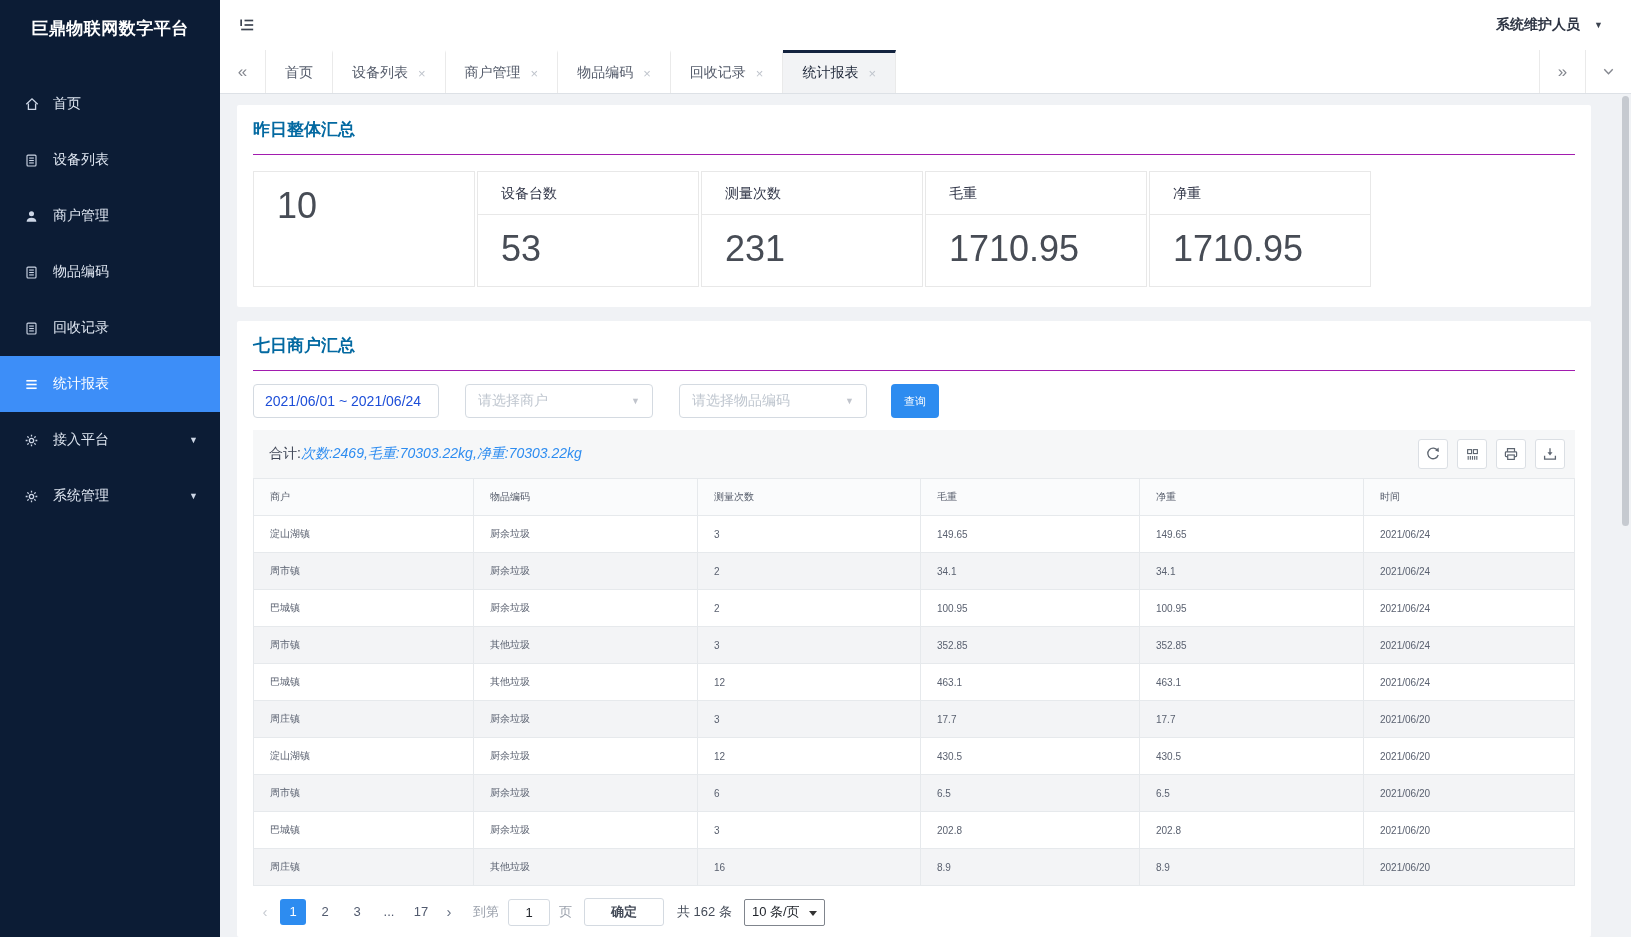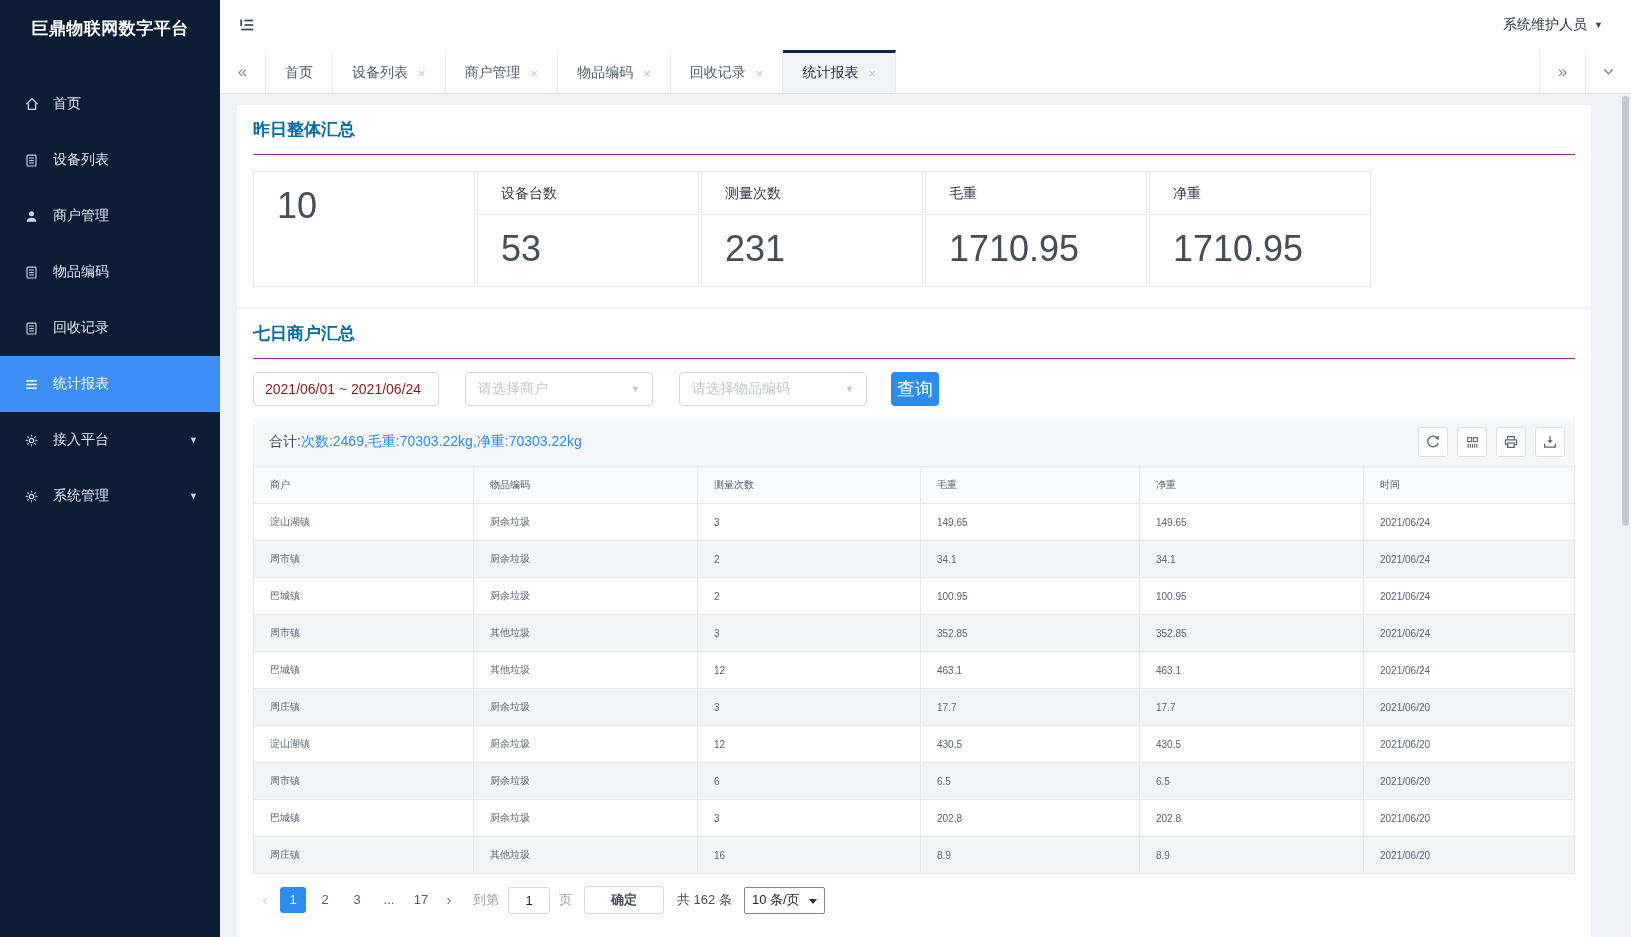--- a/index.html
+++ b/index.html
@@ -18,21 +18,21 @@
   .side-item { height:56px; display:flex; align-items:center; padding:0 22px 0 24px; font-size:14px; color:#dfe6f1; cursor:pointer; }
   .side-item.active { background:var(--sidebar-active,#3d8ef8); color:#fff; }
   .side-icon { width:18px; height:16px; margin-right:11px; display:flex; align-items:center; color:#cdd6e6; }
   .side-item.active .side-icon { color:#fff; }
   .side-caret { margin-left:auto; font-size:9px; color:#cdd6e6; }
 
   
   .main { flex:1; min-width:0; display:flex; flex-direction:column; background:#f0f2f5; }
   .topbar { height:50px; background:#fff; display:flex; align-items:center; justify-content:space-between; padding:0 28px 0 18px; }
   .collapse-btn { width:22px; height:22px; color:#3c4350; cursor:pointer; display:flex; align-items:center; }
-  .user-menu { display:flex; align-items:center; gap:7px; color:#2e3544; font-size:14px; cursor:pointer; }
+  .user-menu { display:flex; align-items:center; gap:14px; color:#2e3544; font-size:14px; cursor:pointer;font-weight:bold; }
   .user-caret { font-size:9px; color:#3c4350; }
 
   .tabbar { height:44px; background:#fff; border-bottom:1px solid #dde1e6; display:flex; align-items:stretch; }
   .tab-nav { width:46px; display:flex; align-items:center; justify-content:center; color:#84878f; font-size:17px; cursor:pointer; }
   .tab-nav.first { border-right:1px solid #eaeaea; }
   .tab-nav.last-group { border-left:1px solid #eaeaea; }
   .tabs { display:flex; }
   .tab { display:flex; align-items:center; gap:10px; padding:0 19px; font-size:14px; color:#555c6b; border-right:1px solid #eaeaea; cursor:pointer; border-top:3px solid transparent; }
   .tab.active { background:#f2f3f5; border-top:3px solid var(--tab-active-border,#13233f); color:#1b2436; }
   .tab-close { font-size:13px; color:#bfc4cc; }
@@ -42,32 +42,32 @@
   
   .content { flex:1; padding:11px 40px 0 17px; display:flex; flex-direction:column; overflow:hidden; }
   .panel { background:#fff; padding:0 16px; border-radius:2px; }
   .panel-title { margin:0; font-size:17px; font-weight:600; color:#0369a1; line-height:49px; border-bottom:1px solid #a21caf; }
 
   .cards { display:flex; gap:2px; margin:16px 0 20px; }
   .stat-card { width:222px; border:1px solid #e8e8e8; background:#fff; }
   .stat-label { font-size:14px; color:#33384a; padding:13px 14px 11px 23px; border-bottom:1px solid #e8e8e8; }
   .stat-value { font-size:36px; color:#474c55; padding:16px 14px 19px 23px; line-height:1; }
 
-  .panel.grow { margin-top:2px; flex:1; }
+  .panel.grow { margin-top:14px; flex:1; }
 
   .filters { display:flex; align-items:center; margin:13px 0 12px; }
-  .date-input { width:186px; height:34px; border:1px solid #d4dae1; border-radius:4px; padding:0 11px; font-size:14px; color:#7f1d1d; font-family:inherit; background:#fff; }
+  .date-input { width:186px; height:34px; border:1px solid #d4dae1; border-radius:4px; padding:0 11px; font-size:14px; color:#1d4ed8; font-family:inherit; background:#fff; }
   .select-box { width:188px; height:34px; border:1px solid #d4dae1; border-radius:4px; background:#fff; display:flex; align-items:center; justify-content:space-between; padding:0 12px; margin-left:26px; cursor:pointer; }
   .select-placeholder { color:#bfc6cf; font-size:14px; }
   .select-caret { font-size:9px; color:#c0c4cc; }
-  .btn-primary { margin-left:24px; width:48px; height:34px; border:none; border-radius:4px; background:var(--primary,#2d8cf0); color:#fff; font-size:18px; font-family:inherit; cursor:pointer; }
+  .btn-primary { margin-left:24px; width:48px; height:34px; border:none; border-radius:4px; background:var(--primary,#2d8cf0); color:#fff; font-size:11px; font-family:inherit; cursor:pointer; }
 
   .table-toolbar { background:#f6f7f8; height:48px; display:flex; align-items:center; justify-content:space-between; padding:0 10px 0 16px; }
   .totals { font-size:14px; color:#3f4656; }
-  .totals-values { color:var(--primary,#2d8cf0); }
+  .totals-values { color:var(--primary,#2d8cf0);font-style:italic; }
   .tools { display:flex; gap:9px; }
   .tool-btn { width:30px; height:30px; background:#fff; border:1px solid #dbdfe4; border-radius:3px; display:flex; align-items:center; justify-content:center; color:#5d6570; cursor:pointer; padding:0; }
 
   table.report { width:100%; border-collapse:collapse; table-layout:fixed; font-size:10px; color:#5a6170; }
   table.report th, table.report td { border:1px solid #e6e9ec; height:37px; padding:0 8px 0 16px; text-align:left; font-weight:400; overflow:hidden; white-space:nowrap; }
   table.report thead th { background:#fafbfc; color:#565d6b; }
   table.report tbody tr:nth-child(even) { background:#f3f4f6; }
   table.report tbody tr:nth-child(odd) { background:#fff; }
   .c1{width:220px}.c2{width:224px}.c3{width:223px}.c4{width:219px}.c5{width:224px}
 

